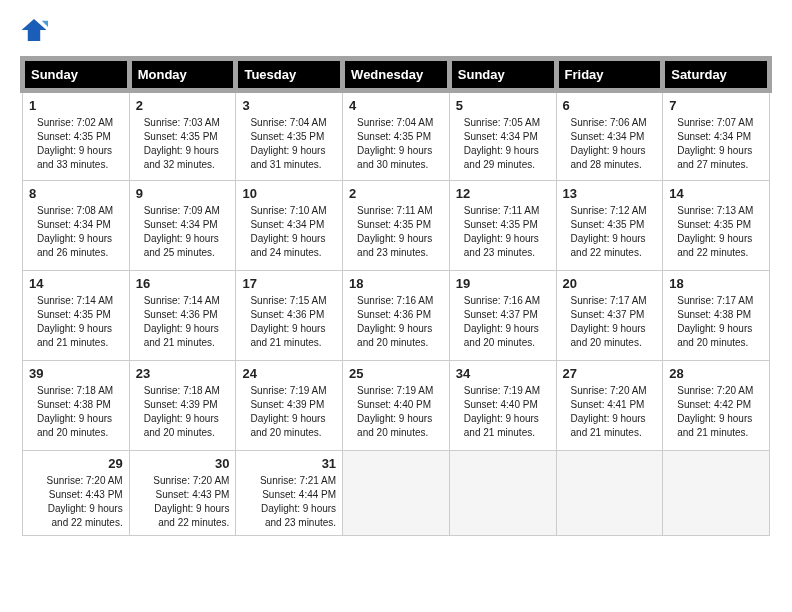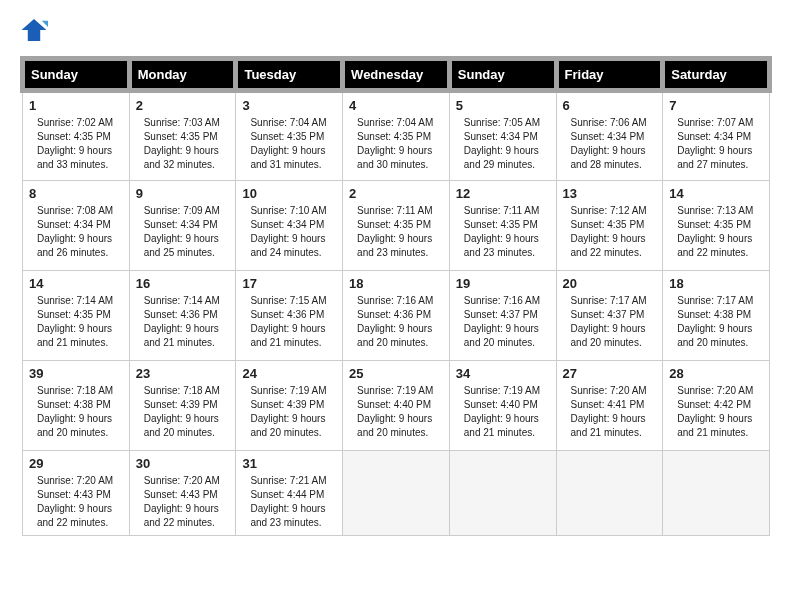--- a/index.html
+++ b/index.html
@@ -79,20 +79,21 @@
       margin-bottom: 3px;
     }
     .day-info {
       font-size: 10px;
       line-height: 1.4;
       color: #222;
       margin-left: 8px;
     }
     tr:last-child td {
       height: 80px;
+      text-align: right;
     }
   </style>
 </head>
 <body>
 
 <div class="header">
   <div class="logo">
     <svg class="logo-icon" viewBox="0 0 36 36">
       <polygon points="18,4 34,18 26,18 26,32 10,32 10,18 2,18" fill="#1a5eb8"></polygon>
       <polygon points="28,6 36,14 36,6" fill="#4a9fd4"></polygon>

